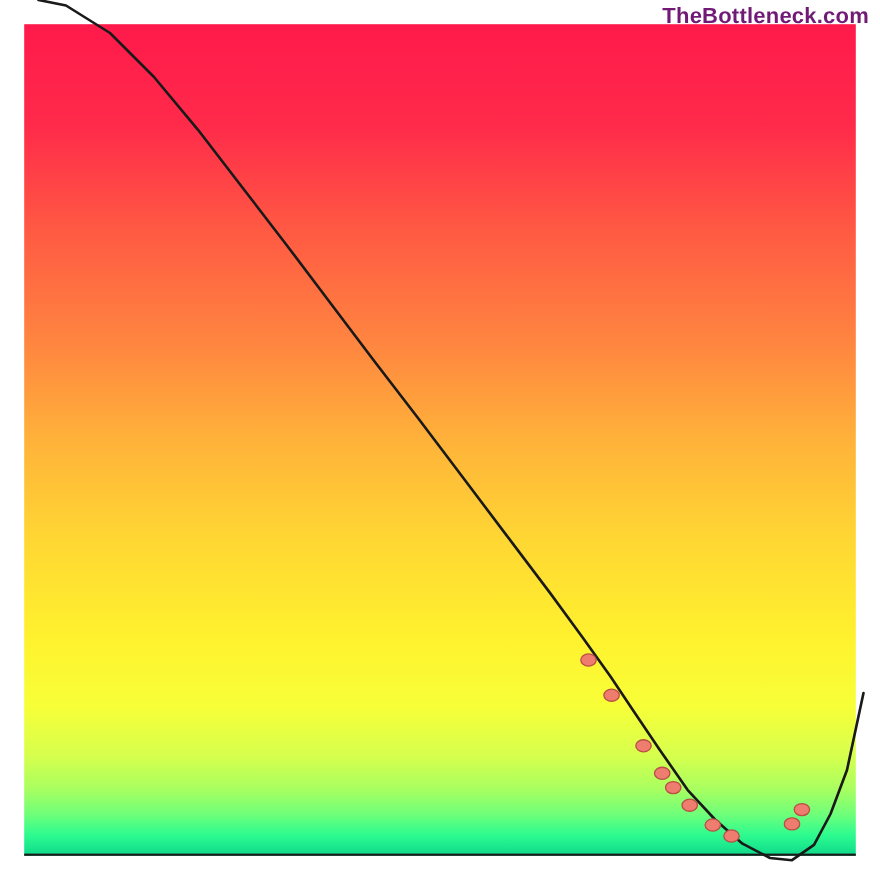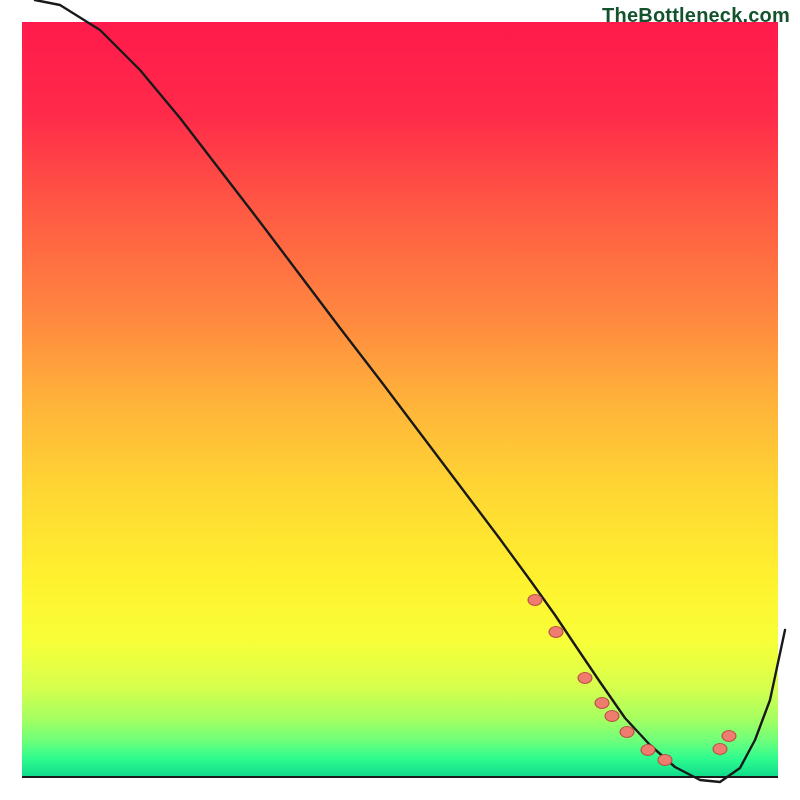--- a/index.html
+++ b/index.html
@@ -20,21 +20,21 @@
     position: absolute;
     inset: 0;
     display: block;
   }
   .watermark {
     position: absolute;
     top: 4px;
     right: 10px;
     font-size: 20px;
     font-weight: 600;
-    color: #14532d;
+    color: #701a75;
     letter-spacing: 0.2px;
     user-select: none;
   }
 </style>
 </head>
 <body>
 
 <div class="stage">
   <svg class="chart" viewBox="0 0 800 800" preserveAspectRatio="none">
     <defs>

